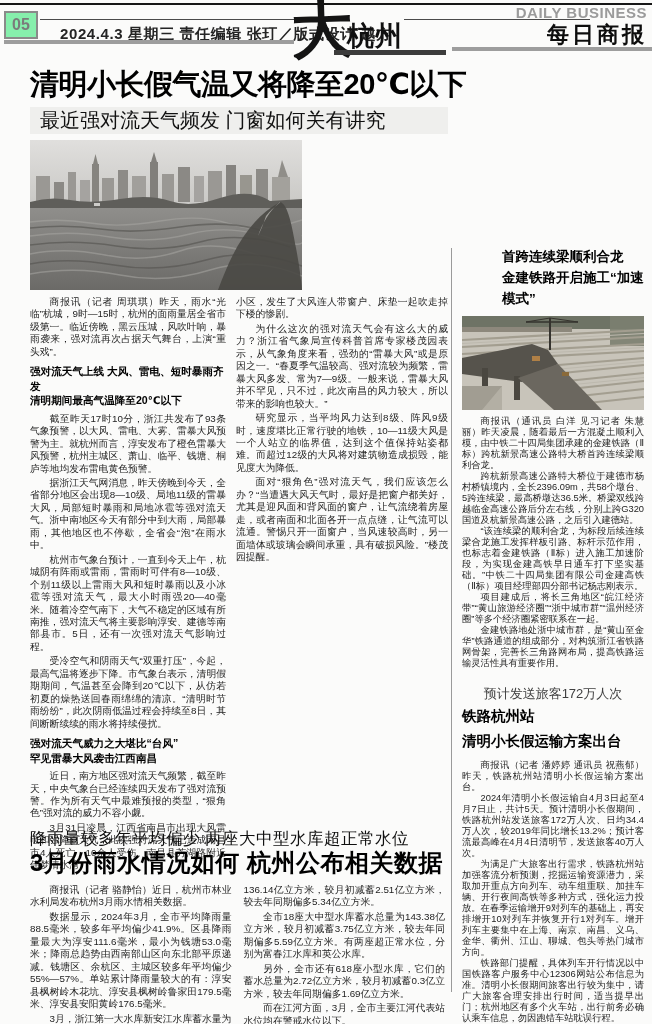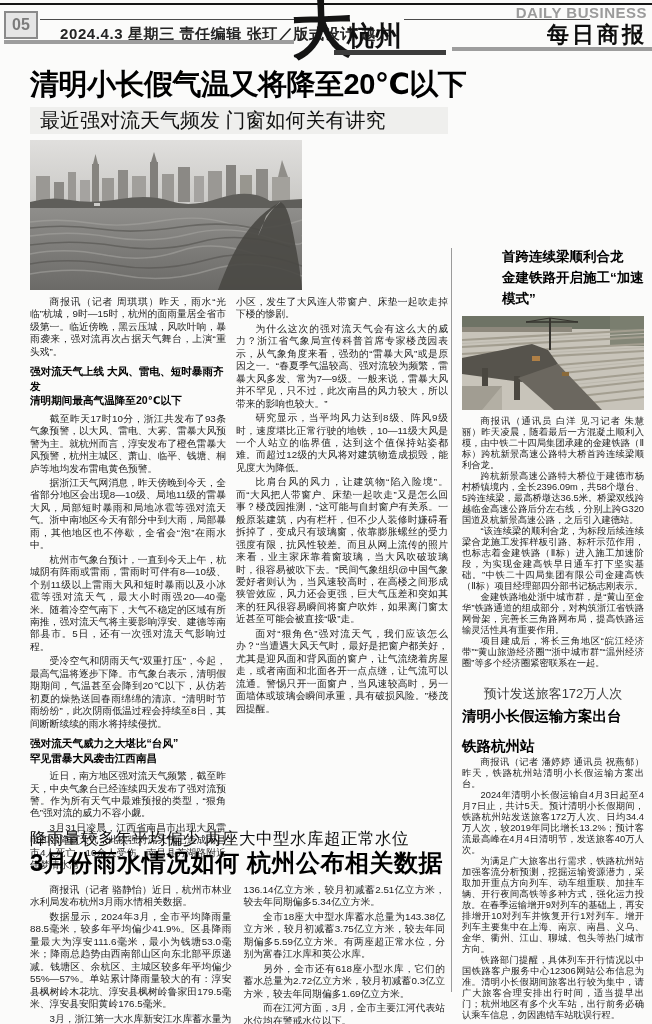--- a/index.html
+++ b/index.html
@@ -2,21 +2,21 @@
 <html><head>
 <meta charset="utf-8">
 <style>
   html,body{margin:0;padding:0;background:#e8e8e8;}
   .page{position:relative;width:652px;height:1024px;background:#fbfbfa;overflow:hidden;
         font-family:"Liberation Sans","DejaVu Sans",sans-serif;color:#1c1c1c;}
   .abs{position:absolute;}
 
   
   .top-rule{left:0;top:3px;width:652px;height:2px;background:#161616;}
-  .pagenum-box{left:4px;top:11px;width:30px;height:24px;background:#e5e5e5;border:2px solid #8a8a8a;
+  .pagenum-box{left:4px;top:11px;width:30px;height:24px;background:#86efac;border:2px solid #8a8a8a;
                color:#7b7b7b;font-size:16px;font-weight:bold;text-align:center;line-height:24px;}
   .left-thin-rule{left:40px;top:19px;width:256px;height:1px;background:#4a4a4a;}
   .date-line{left:60px;top:25px;font-size:15px;font-weight:bold;color:#242424;letter-spacing:.6px;white-space:nowrap;}
   .left-thick-rule{left:4px;top:40px;width:290px;height:4px;background:#9d9d9d;}
   .logo-da{left:291px;top:0px;font-family:"DejaVu Serif","Liberation Serif",serif;font-size:62px;
            font-weight:900;line-height:60px;color:#141414;transform:rotate(-2deg);}
   .logo-city{left:347px;top:18px;font-size:27px;font-weight:900;letter-spacing:1px;color:#101010;}
   .right-thin-rule{left:404px;top:19px;width:186px;height:1px;background:#4a4a4a;}
   .masthead-en{right:5px;top:4px;font-size:15px;font-weight:bold;color:#9b9b9b;letter-spacing:.5px;}
   .masthead-cn{right:5px;top:20px;font-family:"DejaVu Serif","Liberation Serif",serif;
@@ -144,21 +144,20 @@
         <p class="body">受冷空气和阴雨天气“双重打压”，今起，最高气温将逐步下降。市气象台表示，清明假期期间，气温甚至会降到20℃以下，从仿若初夏的燥热送回春雨绵绵的清凉。“清明时节雨纷纷”，此次阴雨低温过程会持续至8日，其间断断续续的雨水将持续侵扰。</p>
         <p class="sub first">强对流天气威力之大堪比“台风”</p>
         <p class="sub last">罕见雷暴大风袭击江西南昌</p>
         <p class="body">近日，南方地区强对流天气频繁，截至昨天，中央气象台已经连续四天发布了强对流预警。作为所有天气中最难预报的类型，“狠角色”强对流的威力不容小觑。</p>
         <p class="body">3月31日凌晨，江西省南昌市出现大风雷电和强降雨天气，此次强对流天气已造成南昌市4人死亡，10余人受伤。南昌县芳湖路附近伟梦清水湾</p>
       </div>
       <div class="c2">
         <p class="body noindent">小区，发生了大风连人带窗户、床垫一起吹走掉下楼的惨剧。</p>
         <p class="body">为什么这次的强对流天气会有这么大的威力？浙江省气象局宣传科普首席专家楼茂园表示，从气象角度来看，强劲的“雷暴大风”或是原因之一。“春夏季气温较高、强对流较为频繁，雷暴大风多发、常为7—9级。一般来说，雷暴大风并不罕见，只不过，此次南昌的风力较大，所以带来的影响也较大。”</p>
         <p class="body">研究显示，当平均风力达到8级、阵风9级时，速度堪比正常行驶的地铁，10—11级大风是一个人站立的临界值，达到这个值保持站姿都难。而超过12级的大风将对建筑物造成损毁，能见度大为降低。</p>
-        <p class="body">比肩台风的风力，让建筑物“陷入险境”。而“大风把人带窗户、床垫一起吹走”又是怎么回事？楼茂园推测，“这可能与自封窗户有关系。一般原装建筑，内有栏杆，但不少人装修时嫌碍看拆掉了，变成只有玻璃窗，依靠膨胀螺丝的受力强度有限，抗风性较差。而且从网上流传的照片来看，业主家床靠着窗玻璃，当大风吹破玻璃时，很容易被吹下去。”民间气象组织@中国气象爱好者则认为，当风速较高时，在高楼之间形成狭管效应，风力还会更强，巨大气压差和突如其来的狂风很容易瞬间将窗户吹炸，如果离门窗太近甚至可能会被直接“吸”走。</p>
         <p class="body">面对“狠角色”强对流天气，我们应该怎么办？“当遭遇大风天气时，最好是把窗户都关好，尤其是迎风面和背风面的窗户，让气流绕着房屋走，或者南面和北面各开一点点缝，让气流可以流通。警惕只开一面窗户，当风速较高时，另一面墙体或玻璃会瞬间承重，具有破损风险。”楼茂园提醒。</p>
       </div>
     </div>
   </section>
 
   <section class="abs bottom">
     <div class="b-kicker">降雨量较多年平均偏少 两座大中型水库超正常水位</div>
     <h2 class="b-headline" style="margin:0">3月份雨水情况如何 杭州公布相关数据</h2>
     <div class="b-cols">
       <div class="b-col">
@@ -215,28 +214,28 @@
         <line x1="88" y1="2" x2="116" y2="6" stroke="#35332e" stroke-width="1"></line>
         <rect x="70" y="40" width="8" height="5" fill="#b08046"></rect>
         <rect x="100" y="56" width="7" height="4" fill="#8a6a3a"></rect>
         <rect x="0" y="70" width="40" height="24" fill="#b3afa4"></rect>
         <path d="M0,70 L40,70 L20,94 L0,94 Z" fill="#a19d92"></path>
       </svg>
 
       <p class="sbody">商报讯（通讯员 白洋 见习记者 朱慧丽）昨天凌晨，随着最后一方混凝土顺利入模，由中铁二十四局集团承建的金建铁路（Ⅱ标）跨杭新景高速公路特大桥首跨连续梁顺利合龙。</p>
       <p class="sbody">跨杭新景高速公路特大桥位于建德市杨村桥镇境内，全长2396.09m，共58个墩台、5跨连续梁，最高桥墩达36.5米。桥梁双线跨越临金高速公路后分左右线，分别上跨G320国道及杭新景高速公路，之后引入建德站。</p>
       <p class="sbody">“该连续梁的顺利合龙，为标段后续连续梁合龙施工发挥样板引路、标杆示范作用，也标志着金建铁路（Ⅱ标）进入施工加速阶段，为实现金建高铁早日通车打下坚实基础。”中铁二十四局集团有限公司金建高铁（Ⅱ标）项目经理部四分部书记杨志刚表示。</p>
+      <p class="sbody">项目建成后，将长三角地区“皖江经济带”“黄山旅游经济圈”“浙中城市群”“温州经济圈”等多个经济圈紧密联系在一起。</p>
       <p class="sbody">金建铁路地处浙中城市群，是“黄山至金华”铁路通道的组成部分，对构筑浙江省铁路网骨架，完善长三角路网布局，提高铁路运输灵活性具有重要作用。</p>
-      <p class="sbody">项目建成后，将长三角地区“皖江经济带”“黄山旅游经济圈”“浙中城市群”“温州经济圈”等多个经济圈紧密联系在一起。</p>
     </article>
 
     <article class="s2">
       <div class="s2-kicker">预计发送旅客172万人次</div>
+      <div class="s2-headline" style="margin-bottom:0">铁路杭州站</div>
       <div class="s2-headline">清明小长假运输方案出台</div>
-      <div class="s2-headline" style="margin-bottom:0">铁路杭州站</div>
       <p class="sbody">商报讯（记者 潘婷婷 通讯员 祝燕郁）昨天，铁路杭州站清明小长假运输方案出台。</p>
       <p class="sbody">2024年清明小长假运输自4月3日起至4月7日止，共计5天。预计清明小长假期间，铁路杭州站发送旅客172万人次、日均34.4万人次，较2019年同比增长13.2%；预计客流最高峰在4月4日清明节，发送旅客40万人次。</p>
       <p class="sbody">为满足广大旅客出行需求，铁路杭州站加强客流分析预测，挖掘运输资源潜力，采取加开重点方向列车、动车组重联、加挂车辆、开行夜间高铁等多种方式，强化运力投放。在春季运输增开9对列车的基础上，再安排增开10对列车并恢复开行1对列车。增开列车主要集中在上海、南京、南昌、义乌、金华、衢州、江山、聊城、包头等热门城市方向。</p>
       <p class="sbody">铁路部门提醒，具体列车开行情况以中国铁路客户服务中心12306网站公布信息为准。清明小长假期间旅客出行较为集中，请广大旅客合理安排出行时间，适当提早出门；杭州地区有多个火车站，出行前务必确认乘车信息，勿因跑错车站耽误行程。</p>
     </article>
   </aside>
 
 </div>
 
 </body></html>

